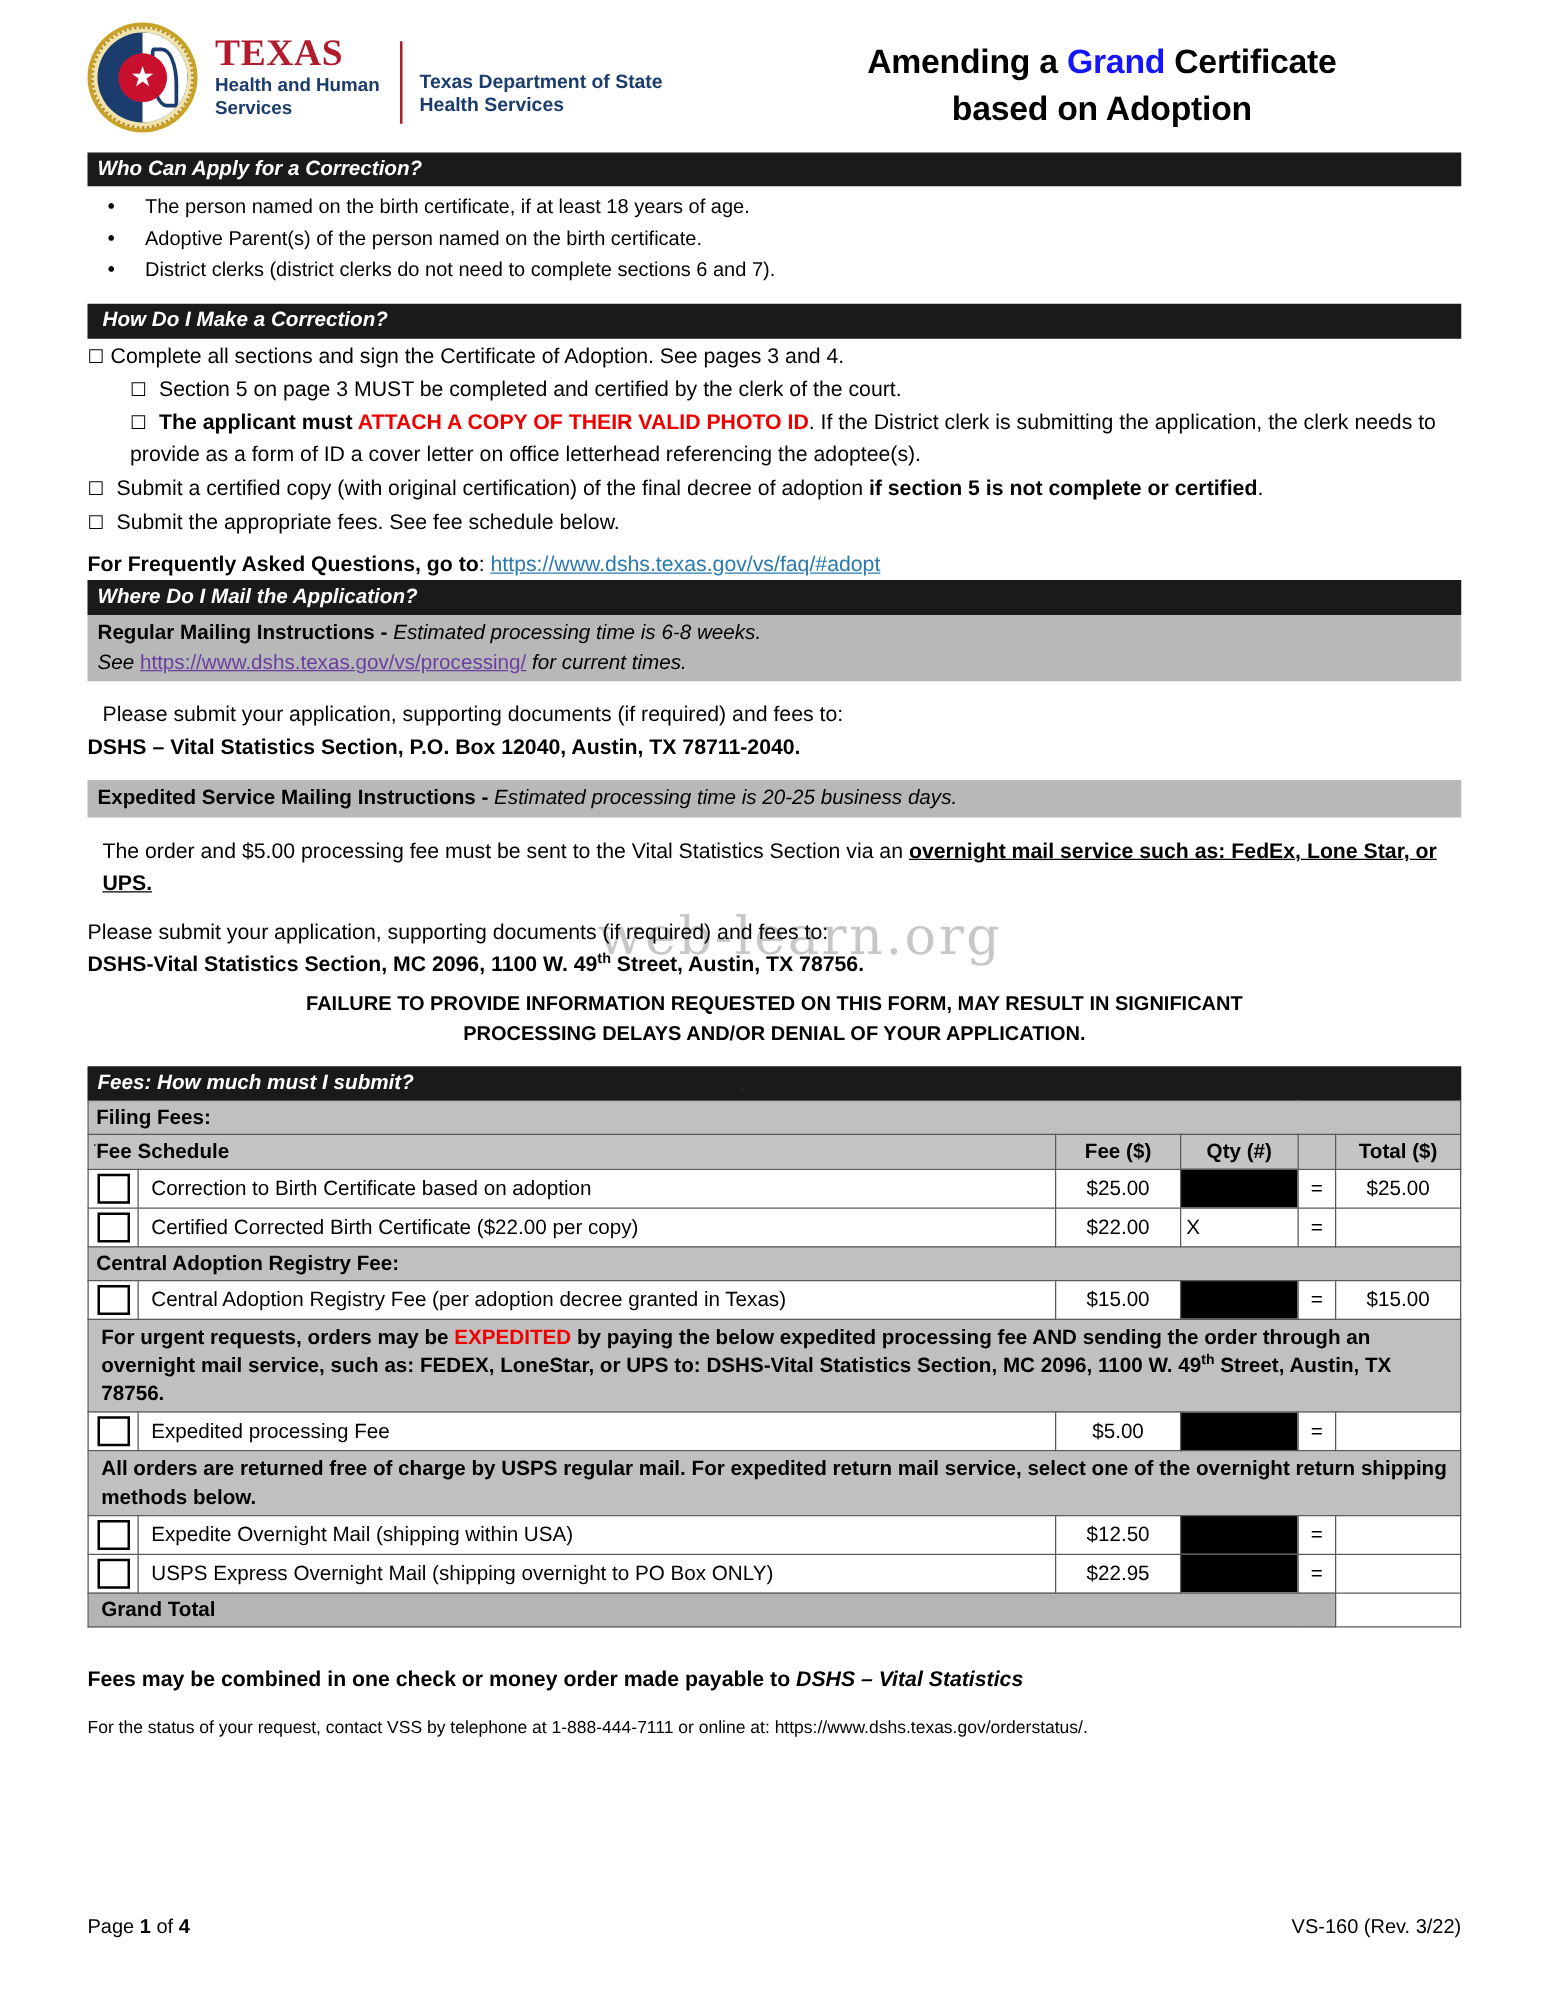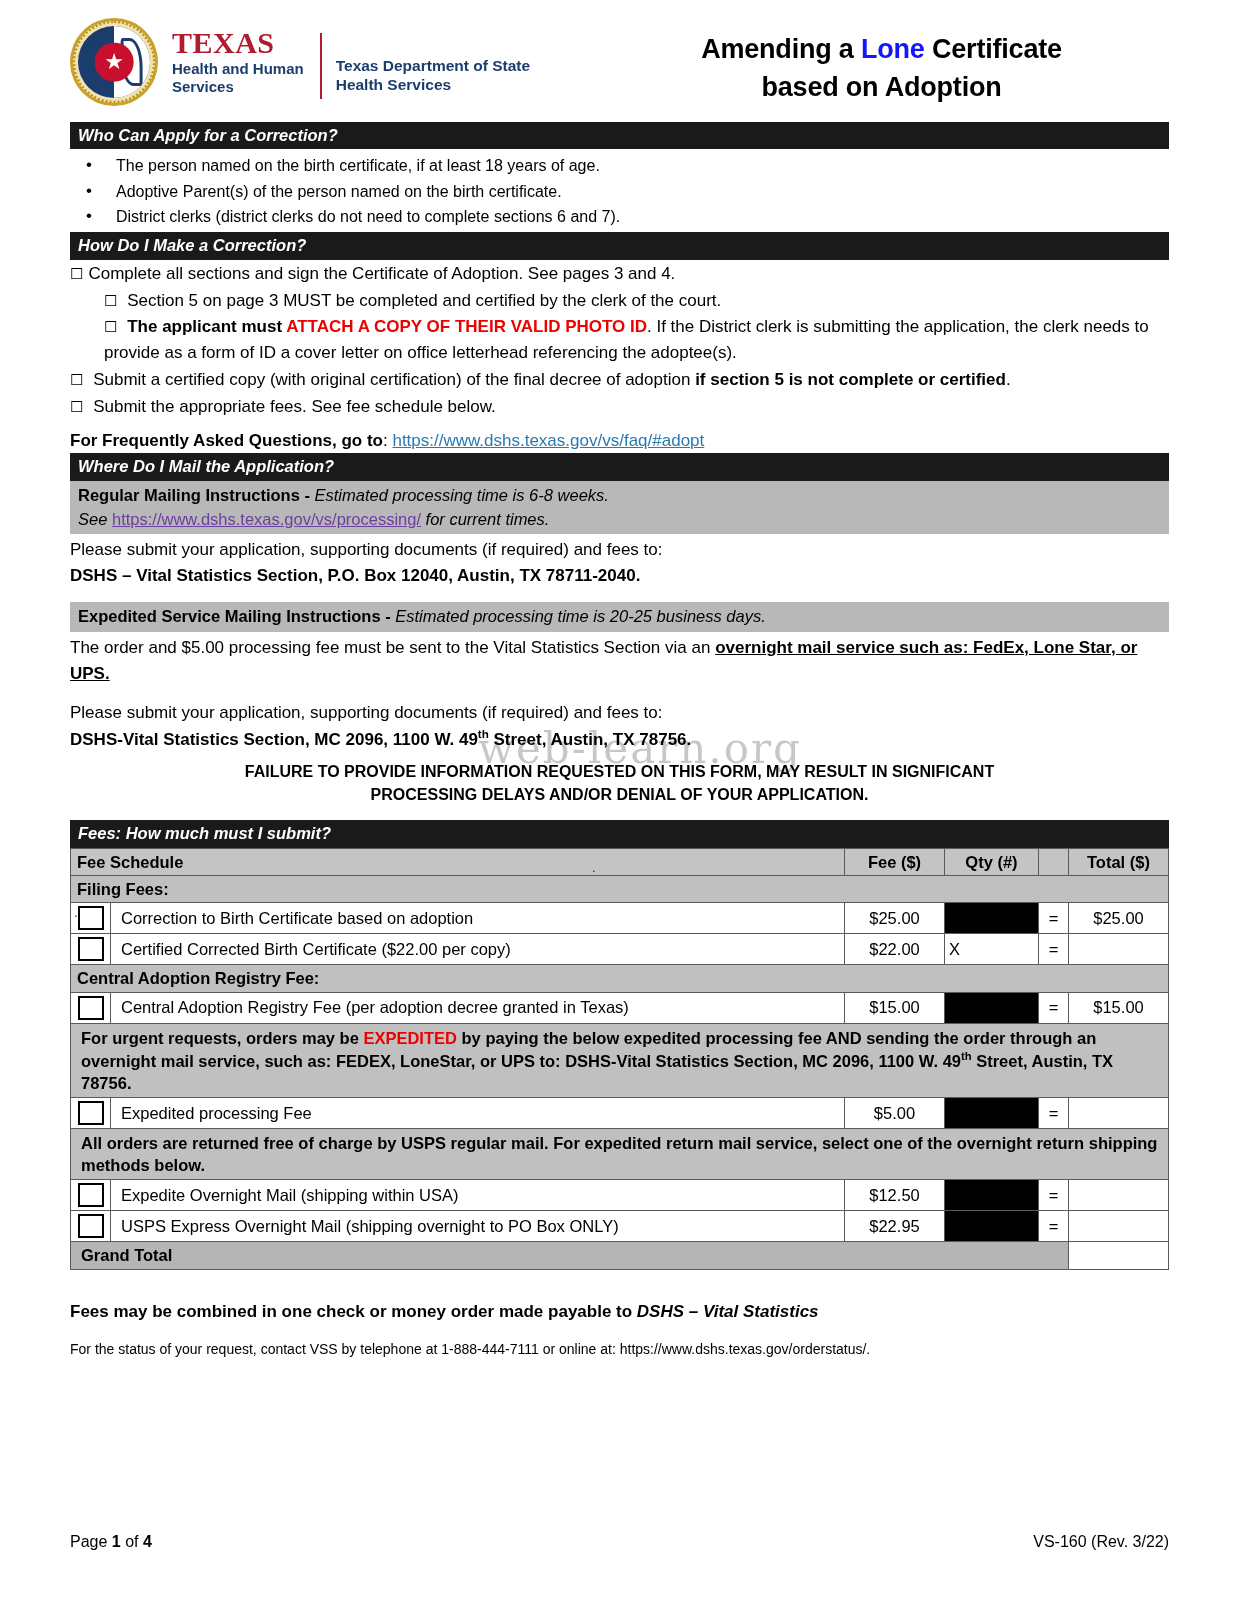--- a/index.html
+++ b/index.html
@@ -83,21 +83,21 @@
   .cb-line { font-size: 17px; line-height: 1.52; margin-top: 1px; }
   .cb-line .cb { font-size: 15px; margin-right: 5px; }
   .indent1 { padding-left: 34px; text-indent: -0px; }
   .red { color: #ee0000; font-weight: bold; }
   .b { font-weight: bold; }
   .i { font-style: italic; }
   .link { color: #2a7ab0; text-decoration: underline; }
   .link-visited { color: #6b3fa0; text-decoration: underline; }
   .para { font-size: 17px; line-height: 1.5; }
   .mt8 { margin-top: 8px; }
-  .mt10 { margin-top: 3px; }
+  .mt10 { margin-top: 14px; padding-left: 12px; }
   .mt14 { margin-top: 14px; }
   .notice { font-size: 16px; font-weight: bold; line-height: 1.45; text-align: center; margin-top: 8px; }
   sup { font-size: 0.68em; vertical-align: super; }
 
   
   table.fees { width: 100%; border-collapse: collapse; table-layout: fixed; margin-top: 0; }
   table.fees td { border: 1.5px solid #5a5a5a; font-size: 16.5px; padding: 2px 6px; line-height: 1.35; }
   .th { background: #c4c4c4; font-weight: bold; text-align: center; }
   .th-left { background: #c4c4c4; font-weight: bold; text-align: left; padding-left: 10px; }
   .grp { background: #c0c0c0; font-weight: bold; padding-left: 10px; }
@@ -158,21 +158,21 @@
         </div>
       </div>
       <div class="logo-divider"></div>
       <div class="logo-dshs">
         <div>Texas Department of State</div>
         <div>Health Services</div>
       </div>
     </div>
     <div class="title-block">
       <div class="title-line">
-        <span>Amending a </span><span class="title-accent">Lone</span><span> Certificate</span>
+        <span>Amending a </span><span class="title-accent">Grand</span><span> Certificate</span>
       </div>
       <div class="title-line">based on Adoption</div>
     </div>
   </div>
 
   <div class="bar">Who Can Apply for a Correction?</div>
   <ul class="bullets">
     <li>The person named on the birth certificate, if at least 18 years of age.</li>
     <li>Adoptive Parent(s) of the person named on the birth certificate.</li>
     <li>District clerks (district clerks do not need to complete sections 6 and 7).</li>
@@ -236,30 +236,30 @@
     <colgroup>
       <col style="width:40px">
         <col>
         <col style="width:100px">
         <col style="width:94px">
         <col style="width:30px">
         <col style="width:100px">
     </colgroup>
     <tbody>
         <tr>
+      <td class="grp" colspan="6">Filing Fees:</td>
+    </tr>
+
+    <tr>
       <td class="th-left" colspan="2">Fee Schedule</td>
       <td class="th">Fee ($)</td>
       <td class="th">Qty (#)</td>
       <td class="th"></td>
       <td class="th">Total ($)</td>
     </tr>
-
-    <tr>
-      <td class="grp" colspan="6">Filing Fees:</td>
-    </tr>
     <tr>
       <td class="cbcell">
             <div class="cbbox"></div>
           </td>
       <td class="desc">Correction to Birth Certificate based on adoption</td>
       <td class="amt">$25.00</td>
       <td class="qty qty-black"></td>
       <td class="eq">=</td>
       <td class="tot">$25.00</td>
     </tr>

